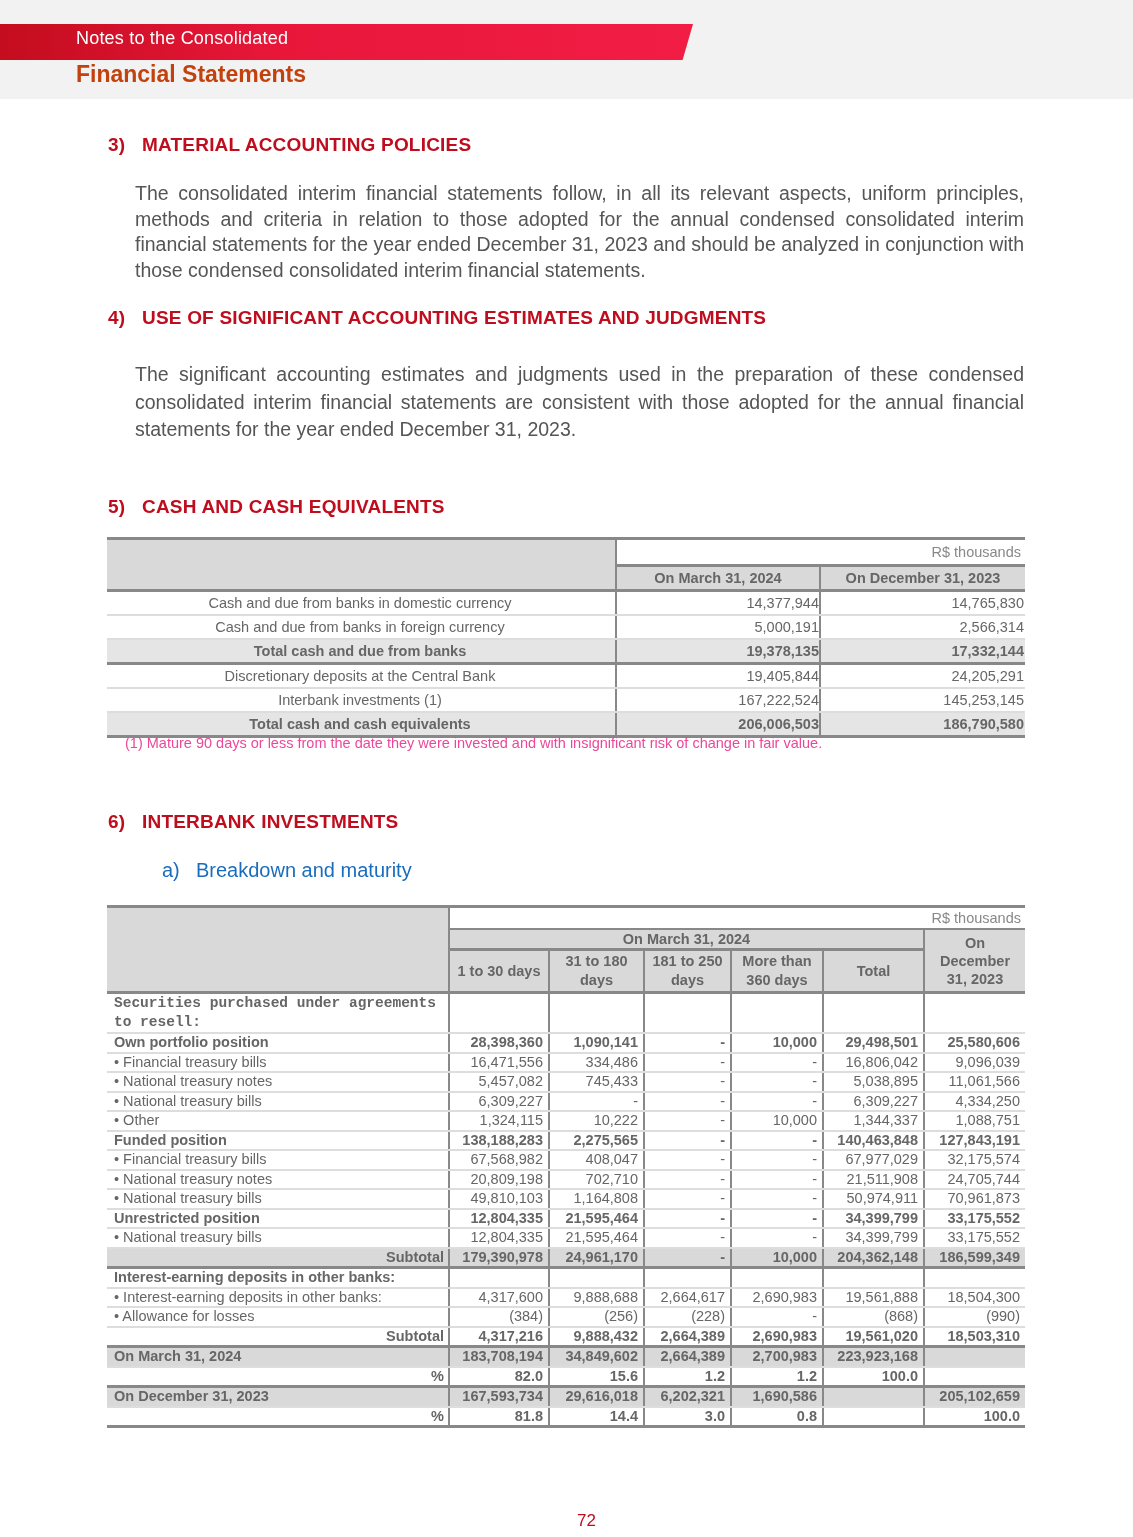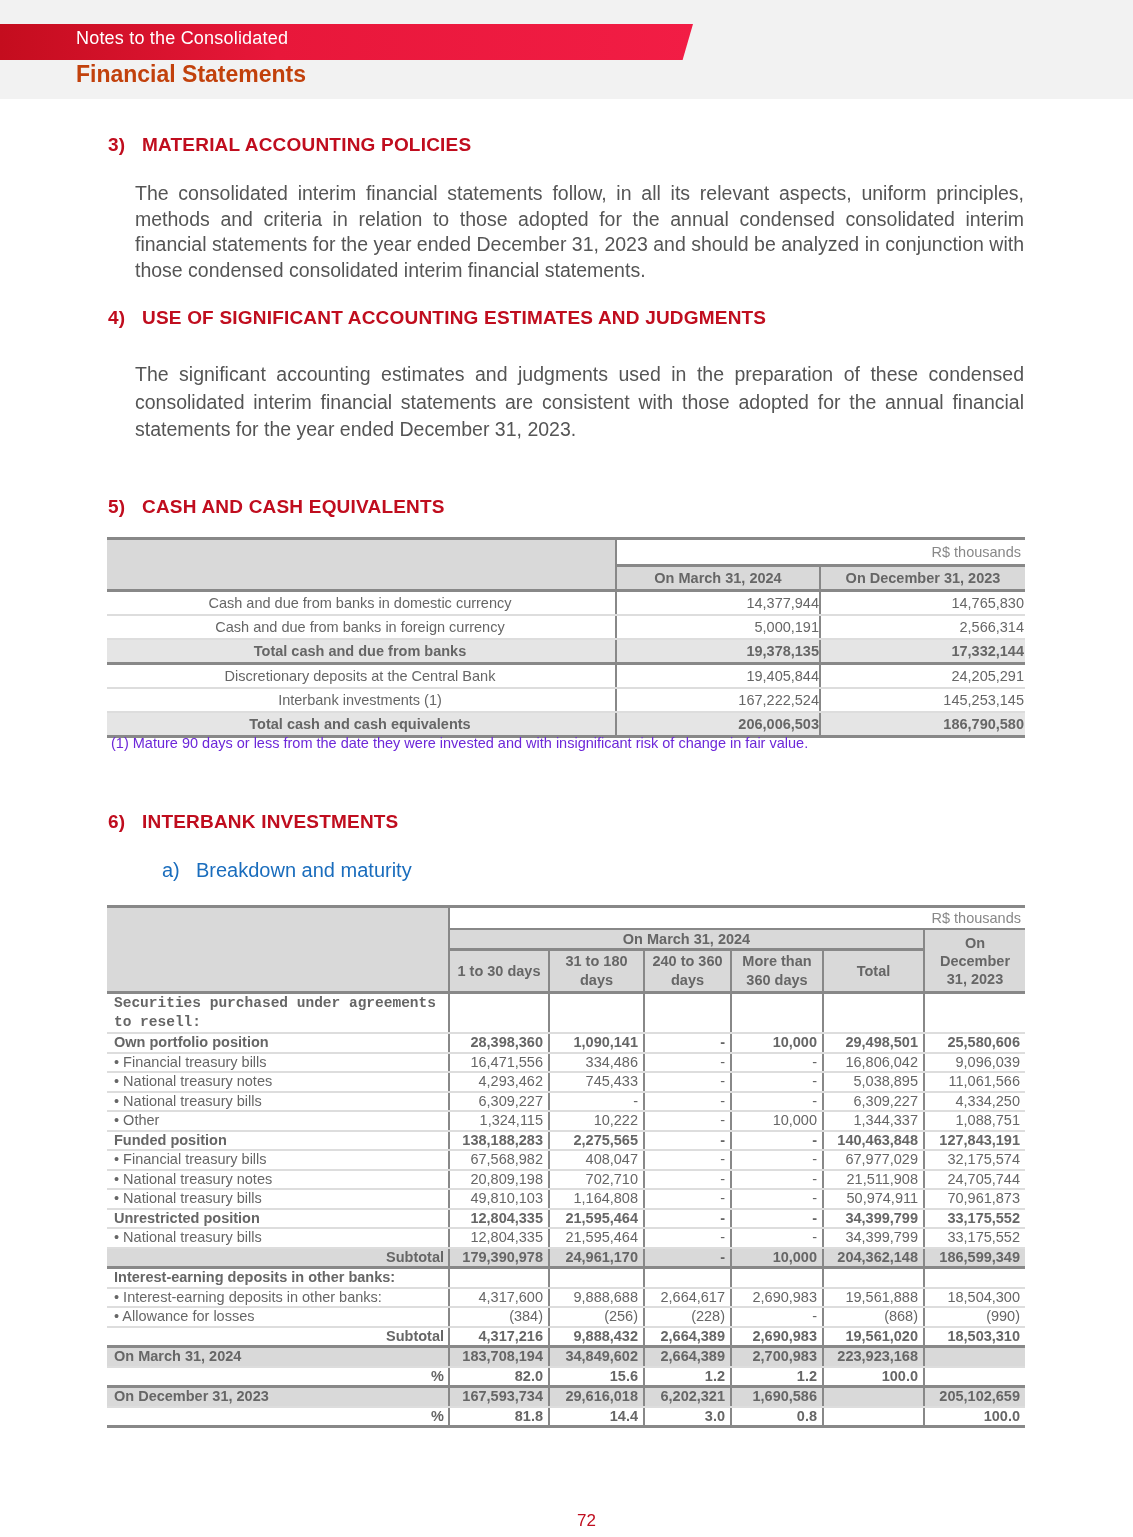--- a/index.html
+++ b/index.html
@@ -38,21 +38,21 @@
   
   #cash-table { left: 107px; top: 537px; width: 918px; }
   #cash-table .hdr-empty { background: #d9d9d9; border-top: 3px solid #888; border-bottom: 3px solid #888; }
   #cash-table .unit { text-align: right; height: 24px; border-top: 3px solid #888; border-left: 2px solid #888; border-bottom: 3px solid #888; color: #888; }
   #cash-table .colh { background: #d9d9d9; font-weight: bold; text-align: center; height: 22px; border-left: 2px solid #888; border-bottom: 3px solid #888; color: #666;}
   #cash-table td { height: 22px; border-bottom: 2px solid #ddd; text-align: center; }
   #cash-table td.num { text-align: right; border-left: 2px solid #888; padding-right: 0; }
   #cash-table td.num2 { text-align: right; border-left: 2px solid #888; padding-right: 1px; }
   #cash-table tr.total td { background: #e5e5e5; font-weight: bold; border-bottom: 3px solid #888; }
   #cash-table td.label { padding-left: 2px; }
-  .footnote { position: absolute; left: 111px; top: 735px; font-size: 14.5px; color: #6d28d9; }
+  .footnote { position: absolute; left: 125px; top: 735px; font-size: 14.5px; color: #ec4899; }
 
   
   #ib-table { left: 107px; top: 905px; width: 918px; font-size: 14.5px; }
   #ib-table .hdr-empty { background: #d9d9d9; border-top: 3px solid #888; border-bottom: 3px solid #888; }
   #ib-table .unit { text-align: right; height: 20px; border-top: 3px solid #888; border-left: 2px solid #888; border-bottom: 2px solid #888; color: #888; }
   #ib-table .grp { background: #d9d9d9; font-weight: bold; text-align: center; border-left: 2px solid #888; border-bottom: 3px solid #888; height: 18px; }
   #ib-table .grp2 { background: #d9d9d9; font-weight: bold; text-align: center; border-left: 2px solid #888; border-bottom: 3px solid #888; line-height: 18px; }
   #ib-table .colh { background: #d9d9d9; font-weight: bold; text-align: center; border-left: 2px solid #888; border-bottom: 3px solid #888; line-height: 19px; padding: 1px 2px; }
   #ib-table td { height: 17.5px; border-bottom: 2px solid #ddd; line-height: 17.5px; }
   #ib-table td.label { padding-left: 7px; }
@@ -158,21 +158,21 @@
       <th class="hdr-empty" rowspan="3"></th>
       <th class="unit" colspan="6" style="font-weight:normal">R$ thousands</th>
     </tr>
     <tr>
       <th class="grp" colspan="5">On March 31, 2024</th>
       <th class="grp2" rowspan="2" style="white-space:normal;padding:0 6px">On December 31, 2023</th>
     </tr>
     <tr id="ib-colheads">
         <th class="colh" style="white-space: normal;">1 to 30 days</th>
         <th class="colh" style="white-space: normal;">31 to 180 days</th>
-        <th class="colh" style="white-space: normal;">240 to 360 days</th>
+        <th class="colh" style="white-space: normal;">181 to 250 days</th>
         <th class="colh" style="white-space: normal;">More than 360 days</th>
         <th class="colh" style="white-space: normal;">Total</th>
       </tr>
   </thead>
   <tbody id="ib-body">
       <tr class="top-label">
         <td class="label">Securities purchased under agreements to resell:</td>
         <td class="num"></td>
         <td class="num"></td>
         <td class="num"></td>
@@ -193,21 +193,21 @@
         <td class="label">• Financial treasury bills</td>
         <td class="num">16,471,556</td>
         <td class="num">334,486</td>
         <td class="num">-</td>
         <td class="num">-</td>
         <td class="num">16,806,042</td>
         <td class="num">9,096,039</td>
       </tr>
       <tr class="">
         <td class="label">• National treasury notes</td>
-        <td class="num">4,293,462</td>
+        <td class="num">5,457,082</td>
         <td class="num">745,433</td>
         <td class="num">-</td>
         <td class="num">-</td>
         <td class="num">5,038,895</td>
         <td class="num">11,061,566</td>
       </tr>
       <tr class="">
         <td class="label">• National treasury bills</td>
         <td class="num">6,309,227</td>
         <td class="num">-</td>

